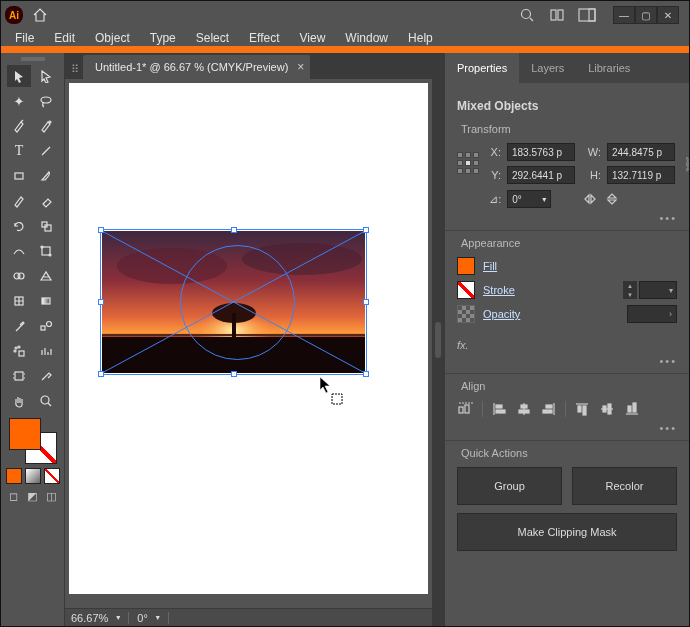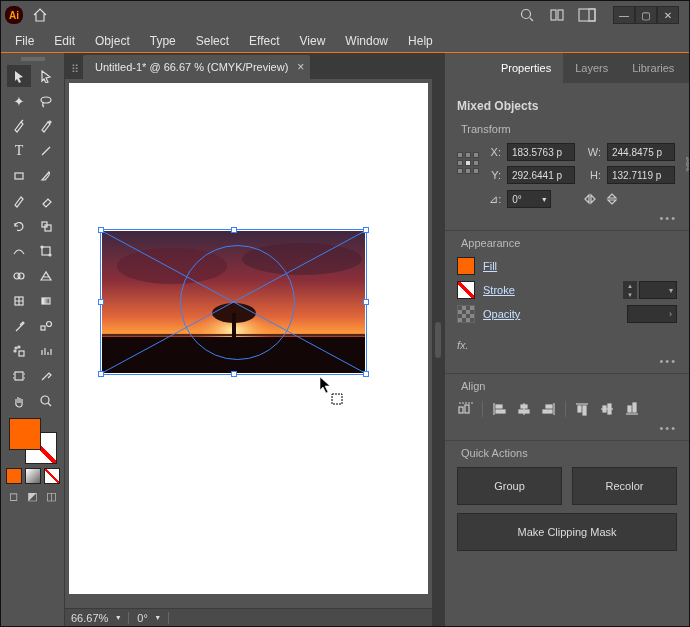--- a/index.html
+++ b/index.html
@@ -8,21 +8,21 @@
 
 .titlebar { height: 28px; background: #535353; display: flex; align-items: center; padding: 0 4px; gap: 6px; }
 .logo { width: 18px; height: 18px; background: #330000; color: #ff9a00; font-weight: bold; font-size: 10px; display: flex; align-items: center; justify-content: center; border-radius: 8px; }
 .home-icon { width: 22px; height: 22px; display: flex; align-items: center; justify-content: center; color: #ddd; }
 .titlebar-spacer { flex: 1; }
 .titlebar-right { display: flex; align-items: center; gap: 10px; margin-right: 6px; }
 .titlebar-btn { width: 20px; height: 20px; display: flex; align-items: center; justify-content: center; color: #ccc; cursor: default; }
 .win-btns { display: flex; gap: 0; margin-left: 6px; }
 .win-btn { width: 22px; height: 18px; background: #3a3a3a; display: flex; align-items: center; justify-content: center; font-size: 10px; color: #ccc; border: 1px solid #2a2a2a; }
 
-.menubar { height: 24px; background: #535353; display: flex; align-items: center; gap: 0; padding: 0 4px; border-bottom: 1px solid #f97316; }
+.menubar { height: 24px; background: #535353; display: flex; align-items: center; gap: 0; padding: 0 4px; border-bottom: 7px solid #f97316; }
 .menu-item { padding: 4px 10px; color: #e4e4e4; cursor: default; font-size: 12px; }
 
 .main { flex: 1; display: flex; background: #535353; min-height: 0; }
 
 .tools { width: 64px; background: #535353; display: flex; flex-direction: column; align-items: center; padding: 4px 0; border-right: 1px solid #3a3a3a; }
 .tool-handle { width: 24px; height: 4px; background: #6a6a6a; margin-bottom: 4px; }
 .tool-grid { display: grid; grid-template-columns: 24px 24px; gap: 3px; }
 .tool { width: 24px; height: 22px; background: #535353; display: flex; align-items: center; justify-content: center; color: #e0e0e0; font-size: 13px; }
 .tool.active { background: #3a3a3a; }
 .fill-stroke { width: 52px; height: 46px; position: relative; margin-top: 6px; }
@@ -58,21 +58,21 @@
 .cursor-arrow { position: absolute; left: 250px; top: 293px; color: #000; font-size: 16px; pointer-events:none;}
 .cursor-marq { position: absolute; left: 262px; top: 310px; font-size: 12px; color: #000; }
 .statusbar { height: 18px; background: #4a4a4a; display: flex; align-items: center; gap: 8px; padding: 0 6px; color: #ddd; font-size: 11px; border-top: 1px solid #3a3a3a;}
 .statusbar .sep { width: 1px; height: 12px; background: #666; }
 .drop-caret { font-size: 8px; }
 
 .panel-rail { width: 12px; background: #3a3a3a; display: flex; align-items: center; justify-content: center; }
 .panel-rail div { width: 6px; height: 36px; background: #555; border-radius: 3px; }
 
 .panel { width: 245px; background: #535353; display: flex; flex-direction: column; border-left: 1px solid #3a3a3a; }
-.panel-tabs { height: 30px; display: flex; align-items: stretch; background: #434343; margin-left: 44px; }
+.panel-tabs { height: 30px; display: flex; align-items: stretch; background: #434343; }
 .panel-tab { padding: 0 12px; color: #aaa; display: flex; align-items: center; font-size: 11px; }
 .panel-tab.active { color: #fff; background: #535353; }
 .panel-body { flex: 1; padding: 16px 12px; overflow: hidden; }
 .section-head { color: #bbb; font-size: 11px; margin: 6px 4px 8px; }
 .sel-label { color: #d8d8d8; font-weight: bold; font-size: 12px; margin-bottom: 10px; }
 .transform-grid { display: grid; grid-template-columns: auto 14px 70px 18px 70px auto; align-items: center; gap: 5px 6px; }
 .ref-point { width: 24px; height: 24px; display: grid; grid-template-columns: repeat(3,6px); grid-template-rows: repeat(3,6px); gap: 2px; }
 .ref-point span { background: #888; border: 1px solid #444; }
 .plabel { color: #ccc; font-size: 11px; text-align: right; }
 .pinput { height: 18px; background: #333; border: 1px solid #222; color: #ddd; font-size: 10px; padding: 0 4px; width: 68px; }

